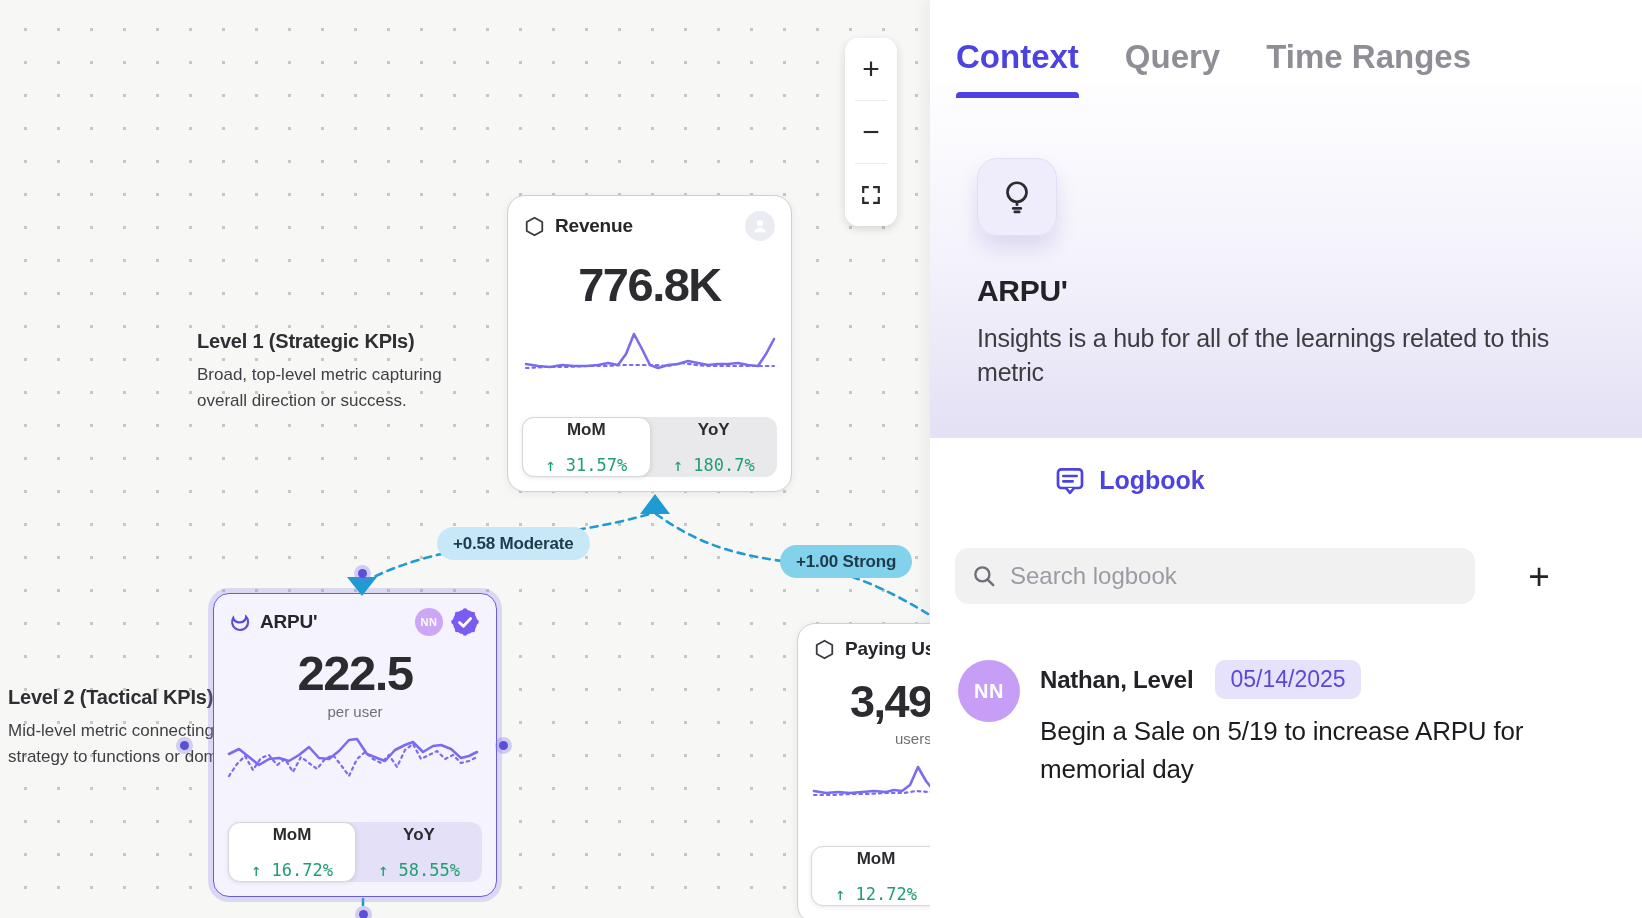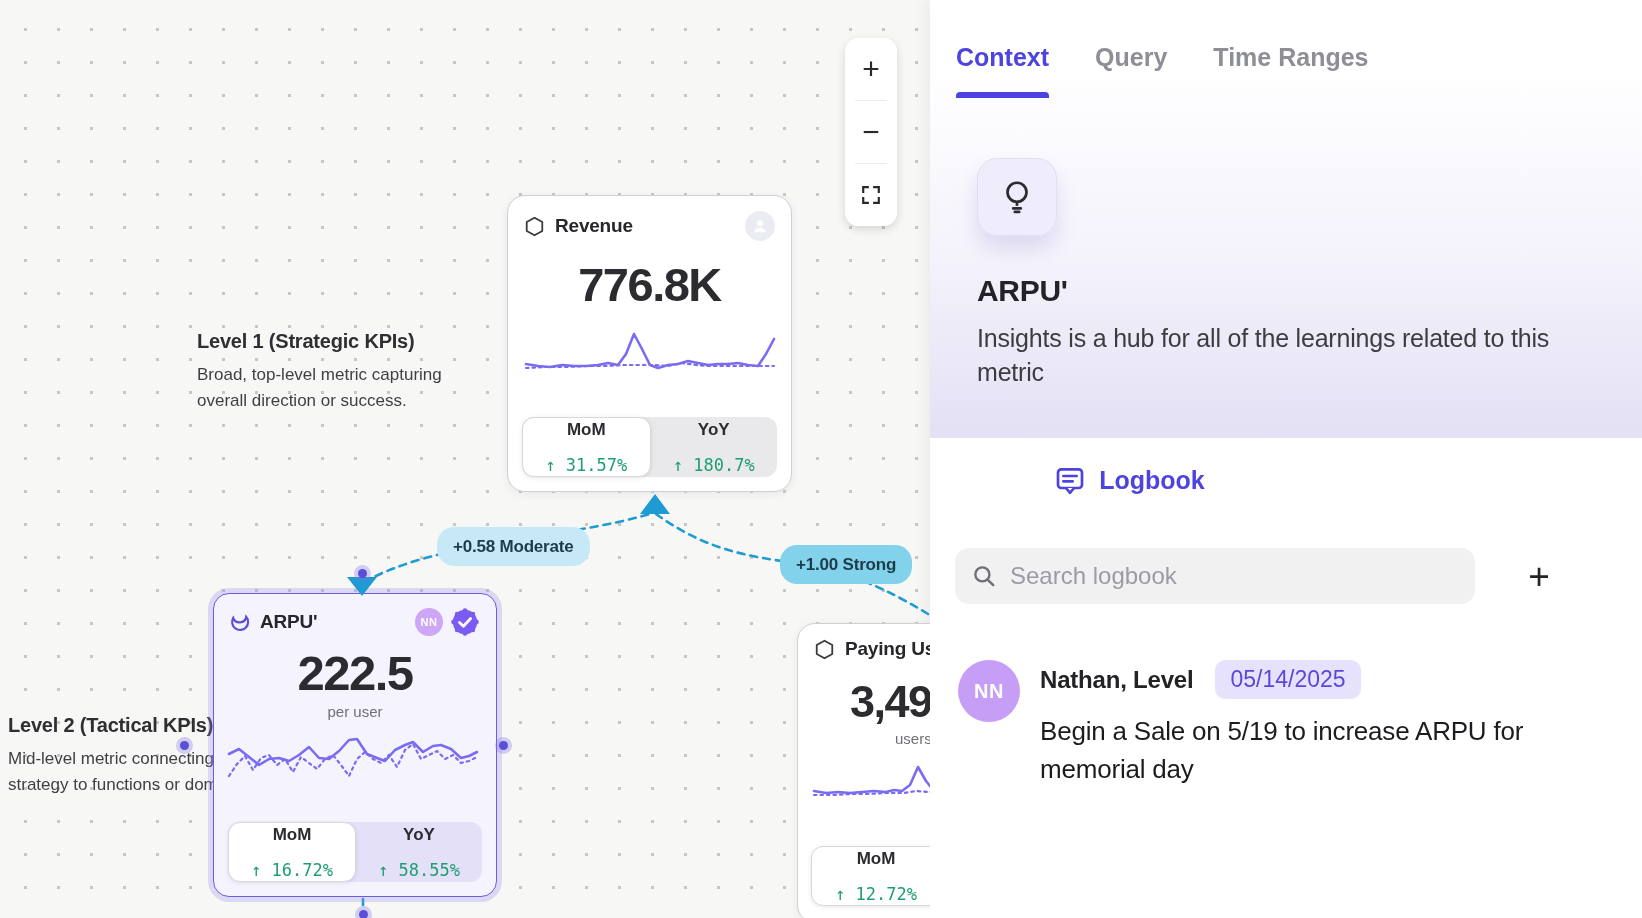--- a/index.html
+++ b/index.html
@@ -33,39 +33,39 @@
   .spark-solid { fill:none; stroke:#7a6cf0; stroke-width:2.6; stroke-linejoin:round; stroke-linecap:round; }
   .spark-dot { fill:none; stroke:#7a6cf0; stroke-width:2.2; stroke-dasharray:2.5 4; stroke-linecap:round; }
   .chips { position:absolute; left:14px; right:14px; bottom:14px; height:60px; border-radius:12px; display:flex; }
   .chips.gray { background:#e9e9ec; }
   .chips.lav  { background:#e4e0f7; }
   .chip { flex:1; display:flex; flex-direction:column; align-items:center; justify-content:center; gap:15px; border-radius:12px; }
   .chip.active { background:#fff; border:1px solid #d8d8dc; box-shadow:0 1px 4px rgba(0,0,0,.10); }
   .chip-label { font-size:17px; font-weight:700; color:#2b2b30; }
   .chip-val { font-family:"DejaVu Sans Mono", monospace; font-size:17px; color:#1f9e72; }
 
-  .edge-pill { position:absolute; z-index:4; height:39px; border-radius:17px; padding:0 16px; display:flex; align-items:center;
+  .edge-pill { position:absolute; z-index:4; height:33px; border-radius:17px; padding:0 16px; display:flex; align-items:center;
                font-size:17px; font-weight:700; color:#1d3b4a; white-space:nowrap; letter-spacing:-.2px; }
   .pill-moderate { background:#c7e9f7; }
   .pill-strong { background:#82d2ec; }
   .edge-arrow { position:absolute; z-index:4; }
   .handle { position:absolute; z-index:5; width:17px; height:17px; border-radius:50%; background:rgba(130,115,235,.32);
             display:flex; align-items:center; justify-content:center; }
   .handle i { width:9px; height:9px; border-radius:50%; background:#5b4fd6; }
 
   .zoom-toolbar { position:absolute; left:845px; top:38px; width:52px; z-index:6; background:#fff; border-radius:14px;
                   box-shadow:0 3px 10px rgba(0,0,0,.14); display:flex; flex-direction:column; overflow:hidden; }
   .zoom-btn { height:62px; display:flex; align-items:center; justify-content:center; font-size:30px; font-weight:500;
               color:#2a2a2e; cursor:pointer; background:#fff; border:none; }
   .zoom-div { height:1px; background:#ececee; margin:0 10px; }
 
   
   .panel { position:absolute; left:930px; top:0; width:712px; height:918px; background:#fff; box-shadow:-5px 0 14px rgba(30,30,60,.06); }
   .panel-tabs { height:82px; display:flex; align-items:center; gap:46px; padding:0 0 0 26px; background:#fff; }
-  .panel-tab { font-size:25px; font-weight:700; color:#8e8e96; position:relative; height:100%; display:flex; align-items:center; cursor:pointer;margin-top:32px; }
+  .panel-tab { font-size:33px; font-weight:700; color:#8e8e96; position:relative; height:100%; display:flex; align-items:center; cursor:pointer;margin-top:32px; }
   .panel-tab.active { color:#4c43e0; }
   .panel-tab.active::after { content:""; position:absolute; left:0; right:0; bottom:0; height:6px; border-radius:4px 4px 0 0; background:#4c43e0; }
 
   .hero { height:356px; background:linear-gradient(180deg,#fefeff 0%, #f4f2fb 50%, #e4e0f5 100%); padding:76px 46px 0 47px; }
   .bulb-box { width:80px; height:78px; border-radius:20px; background:rgba(238,236,251,.95); border:1px solid #e2def4;
               box-shadow:0 12px 20px rgba(120,110,200,.20); display:flex; align-items:center; justify-content:center; }
   .hero-title { margin-top:38px; font-size:30px; font-weight:700; color:#232327; letter-spacing:-.3px; }
   .hero-desc { margin-top:13px; font-size:25px; color:#3c3c41; line-height:1.36; max-width:575px; letter-spacing:-.2px; }
 
   .subtabs { height:84px; position:relative; background:#fff; }
@@ -96,21 +96,21 @@
 </head>
 <body>
 
 <div class="canvas">
 
   <div class="annotation" style="left:197px; top:330px; width:260px;">
     <h3>Level 1 (Strategic KPIs)</h3>
     <p><span>Broad, top-level metric capturing</span><br>
        <span>overall direction or success.</span></p>
   </div>
-  <div class="annotation" style="left:8px; top:714px; width:260px;">
+  <div class="annotation" style="left:8px; top:686px; width:260px;">
     <h3 style="white-space:nowrap;">Level 2 (Tactical KPIs)</h3>
     <p style="white-space:nowrap;"><span>Mid-level metric connecting</span><br>
        <span>strategy to functions or doma</span></p>
   </div>
 
   <svg class="edges" width="930" height="918">
     <path d="M364 582 C440 540, 560 540, 650 514" fill="none" stroke="#1f9ad2" stroke-width="2.6" stroke-dasharray="7 6" stroke-linecap="round"></path>
     <path d="M656 514 C690 538, 722 553, 782 561 C834 568, 872 580, 928 614" fill="none" stroke="#1f9ad2" stroke-width="2.6" stroke-dasharray="7 6" stroke-linecap="round"></path>
     <path d="M363 899 L363 910" fill="none" stroke="#1f9ad2" stroke-width="2.6" stroke-dasharray="6 5" stroke-linecap="round"></path>
   </svg>

